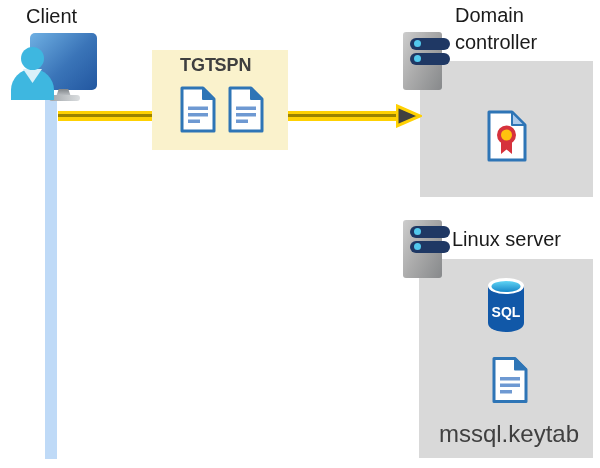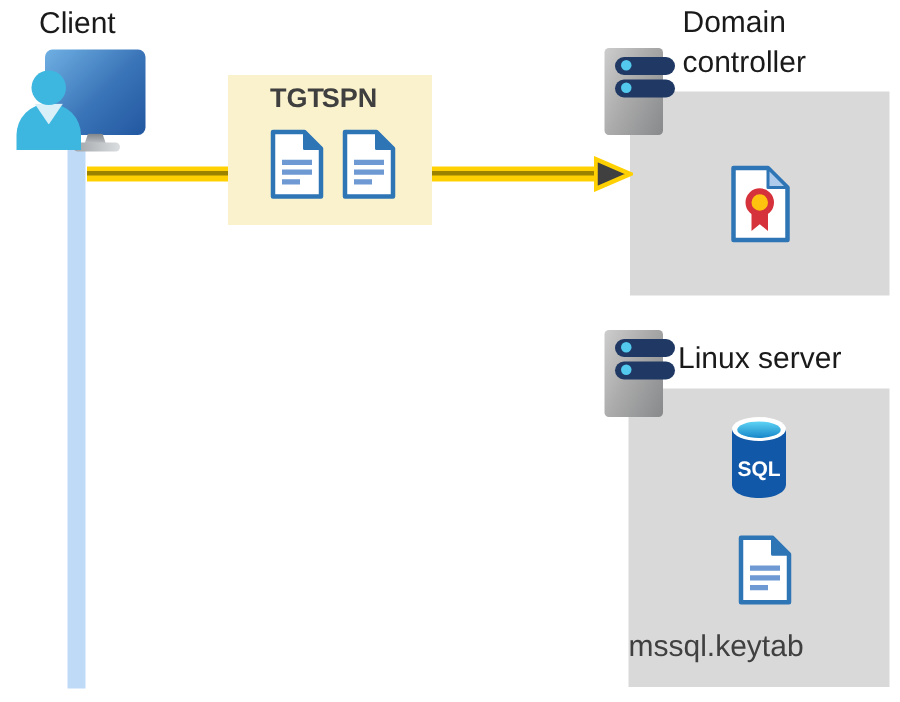--- a/index.html
+++ b/index.html
@@ -9,21 +9,21 @@
   }
   .abs{position:absolute;}
   
   .h-label{font-weight:normal;color:#1a1a1a;font-size:20px;line-height:27px;}
   .client-label{left:26px;top:3px;}
   .dc-label{left:455px;top:2px;width:150px;}
   .linux-label{left:452px;top:226px;width:150px;}
   .tok-label{top:55px;width:40px;text-align:center;font-size:18px;color:#3f3f3f;font-weight:bold;}
   .tgt-label{left:178px;}
   .spn-label{left:213px;}
-  .keytab-label{left:419px;top:420px;width:160px;text-align:left;font-size:20px;color:#404040;}
+  .keytab-label{left:419px;top:420px;width:160px;text-align:right;font-size:24px;color:#404040;}
   
   .monitor{left:30px;top:33px;width:67px;height:57px;border-radius:5px;
     background:linear-gradient(135deg,#6fb0e3 0%,#3a74b8 55%,#2257a0 100%);}
   .monitor-neck{left:56px;top:89px;width:15px;height:8px;
     clip-path:polygon(18% 0,82% 0,100% 100%,0 100%);
     background:linear-gradient(#7f8488,#c9cdd1);}
   .monitor-base{left:49px;top:95px;width:31px;height:6px;border-radius:3px;
     background:linear-gradient(90deg,#9fa4a8,#dbdee0);}
   .person-body{left:11px;top:69px;width:43px;height:31px;border-radius:21px 21px 0 0;
     background:var(--person-cyan,#3eb7e0);}

